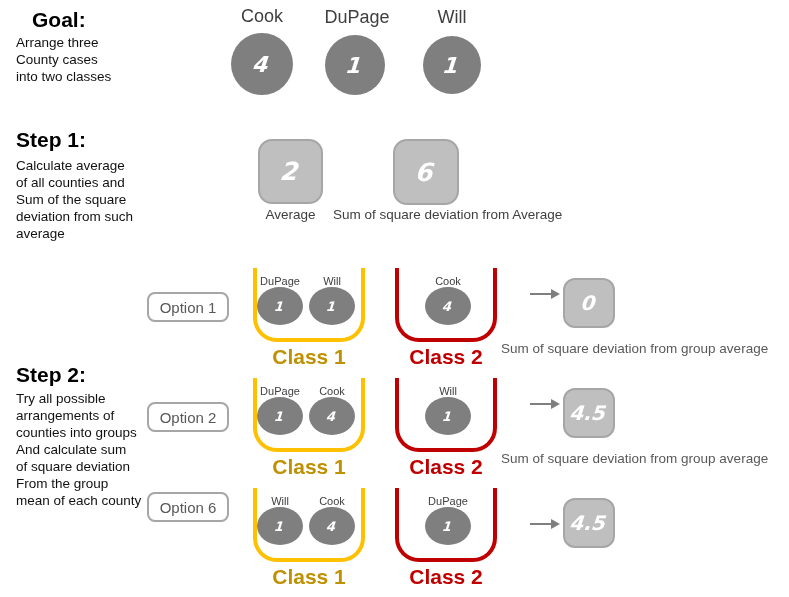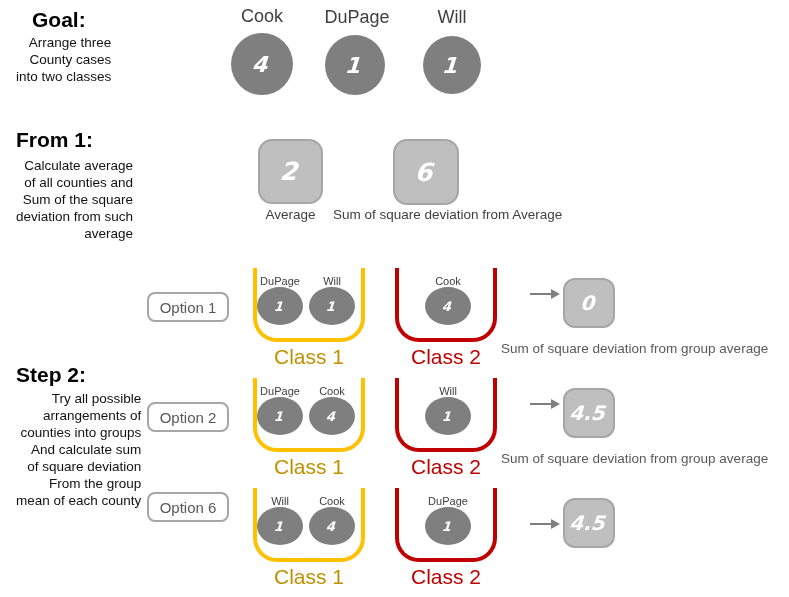--- a/index.html
+++ b/index.html
@@ -1,36 +1,36 @@
 <!DOCTYPE html>
 <html><head>
 <meta charset="utf-8">
 <style>
   html,body{margin:0;padding:0;background:#fff;}
   .canvas{
     position:relative;width:789px;height:597px;background:#ffffff;
     font-family:"Liberation Sans",sans-serif;overflow:hidden;
   }
   .heading{position:absolute;font-size:21px;font-weight:bold;color:#000;}
-  .body-text{position:absolute;font-size:13.5px;line-height:17px;color:#111;white-space:pre-line;text-align:right;}
+  .body-text{position:absolute;font-size:13.5px;line-height:17px;color:#111;white-space:pre-line;}
   .county-big{position:absolute;border-radius:50%;background:#7f7f7f;display:flex;align-items:center;justify-content:center;}
   .county-big-label{position:absolute;font-size:18px;color:#3f3f3f;text-align:center;}
   .script-num{color:#fff;font-style:italic;font-weight:700;transform:skewX(-7deg);font-family:"DejaVu Sans",sans-serif;}
   .sq-box{position:absolute;background:#bfbfbf;border:2px solid #a6a6a6;border-radius:14px;display:flex;align-items:center;justify-content:center;box-sizing:border-box;}
   .label-text{position:absolute;font-size:13.5px;color:#404040;}
   .row{position:absolute;left:0;width:789px;height:110px;}
   .option-box{position:absolute;left:147px;width:82px;height:30px;border:2px solid #a6a6a6;border-radius:8px;box-sizing:border-box;
     display:flex;align-items:center;justify-content:center;font-size:15px;color:#595959;background:#fff;}
   .bracket{position:absolute;top:0;height:74px;border:4px solid;border-top:none;border-radius:0 0 24px 24px;box-sizing:border-box;}
   .bracket.yellow{left:253px;width:112px;border-color:#FFC000;}
   .bracket.red{left:395px;width:102px;border-color:#C00000;}
   .county-sm{position:absolute;width:46px;height:38px;border-radius:50%;background:#7f7f7f;display:flex;align-items:center;justify-content:center;}
   .county-sm .script-num{font-size:13px;}
   .county-sm-label{position:absolute;width:70px;text-align:center;font-size:11px;color:#404040;}
-  .class-label{position:absolute;top:77px;font-size:21px;font-weight:400;text-align:center;}
+  .class-label{position:absolute;top:77px;font-size:21px;font-weight:700;text-align:center;}
   .class-label.c1{left:253px;width:112px;color:#BF9000;}
   .class-label.c2{left:395px;width:102px;color:#C00000;}
   .arrow{position:absolute;left:530px;display:flex;align-items:center;height:12px;}
   .arrow-shaft{width:21px;height:2.5px;background:#7f7f7f;}
   .arrow-head{width:0;height:0;border-left:9px solid #7f7f7f;border-top:5.5px solid transparent;border-bottom:5.5px solid transparent;}
   .result-box{position:absolute;left:563px;top:10px;width:52px;height:50px;background:#bfbfbf;border:2px solid #a6a6a6;border-radius:12px;
     box-sizing:border-box;display:flex;align-items:center;justify-content:center;}
   .result-box .script-num{font-size:20px;}
   .caption{position:absolute;left:501px;top:73px;font-size:13.5px;color:#595959;text-align:center;}
 </style>
@@ -50,21 +50,21 @@
   </div>
   <div class="county-big-label" style="left:312px;top:7px;width:90px">DuPage</div>
   <div class="county-big" style="left:325px;top:35px;width:60px;height:60px">
     <span class="script-num" style="font-size:22px">1</span>
   </div>
   <div class="county-big-label" style="left:407px;top:7px;width:90px">Will</div>
   <div class="county-big" style="left:423px;top:36px;width:58px;height:58px">
     <span class="script-num" style="font-size:22px">1</span>
   </div>
 
-  <div class="heading" style="left:16px;top:128px">From 1:</div>
+  <div class="heading" style="left:16px;top:128px">Step 1:</div>
   <div class="body-text" style="left:16px;top:157px">Calculate average
 of all counties and
 Sum of the square
 deviation from such
 average</div>
   <div class="sq-box" style="left:258px;top:139px;width:65px;height:65px">
     <span class="script-num" style="font-size:25px">2</span>
   </div>
   <div class="sq-box" style="left:393px;top:139px;width:66px;height:66px">
     <span class="script-num" style="font-size:25px">6</span>

